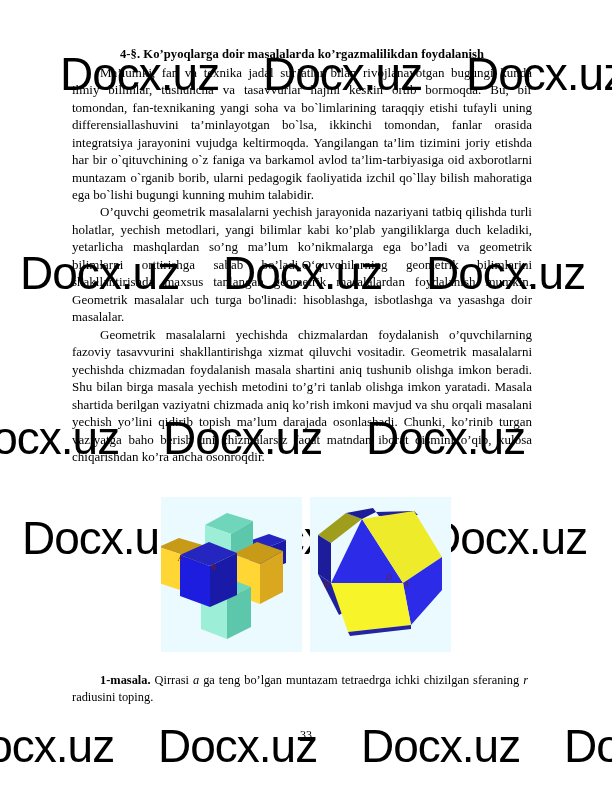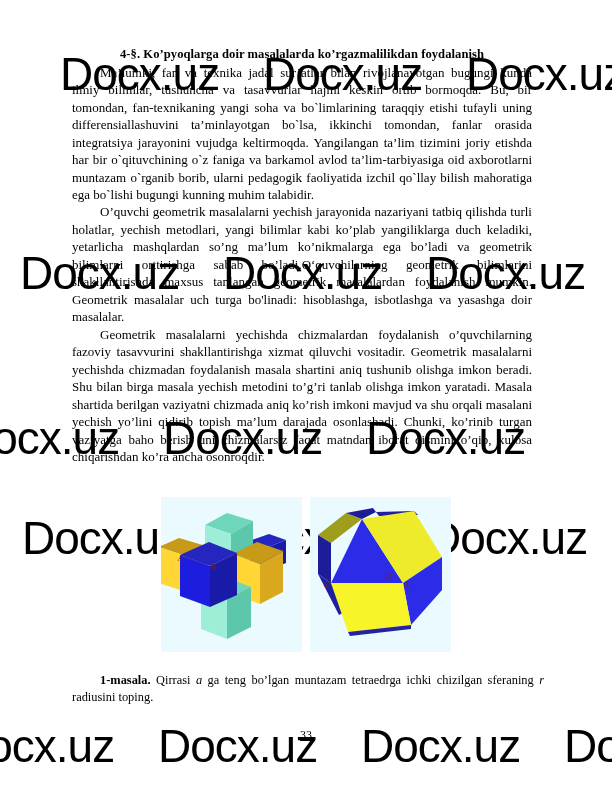--- a/index.html
+++ b/index.html
@@ -82,21 +82,21 @@
     position: relative;
     overflow: hidden;
   }
   #fig-cubes { width: 141px; height: 155px; }
   #fig-poly  { width: 141px; height: 155px; }
   .fig-svg { display: block; width: 100%; height: 100%; }
 
   .problem-block {
     position: absolute;
     left: 72px;
-    right: 68px;
+    right: 84px;
     top: 672px;
     z-index: 3;
   }
   p.problem {
     font-size: 12.4px;
     line-height: 1.345;
     text-align: justify;
     margin: 0;
     text-indent: 28px;
   }

